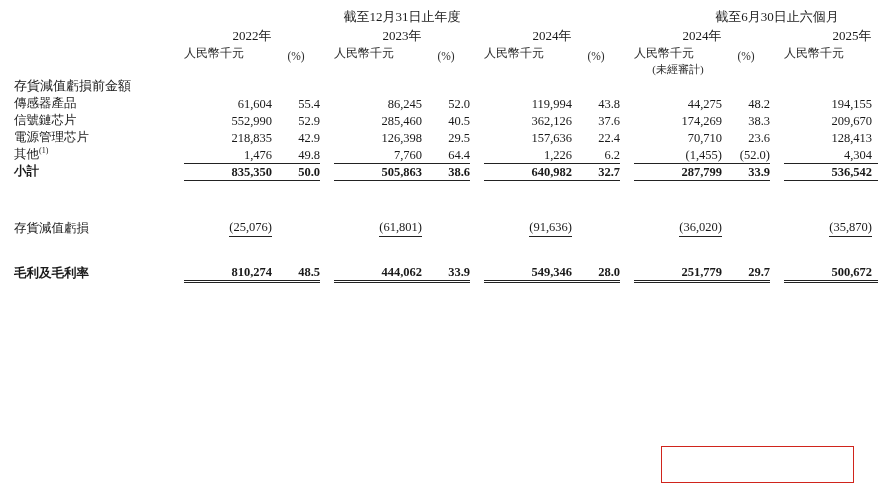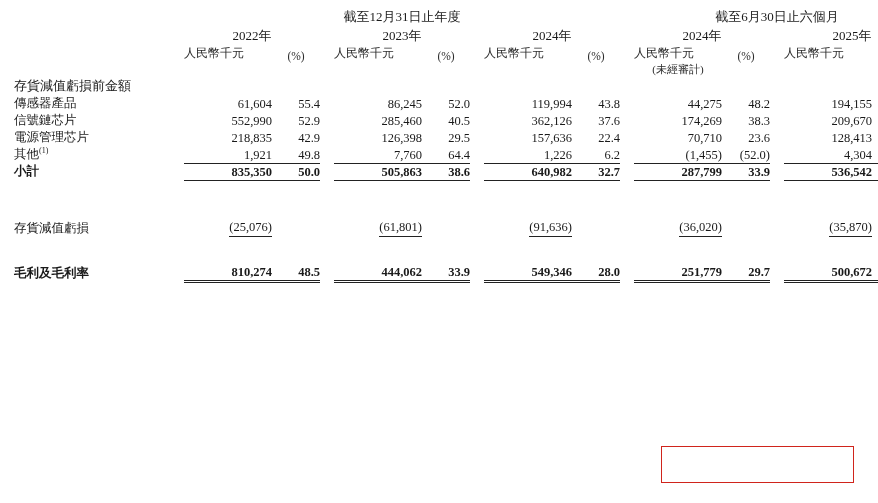--- a/index.html
+++ b/index.html
@@ -301,21 +301,21 @@
       <td></td>
       <td class="row-val num">70,710</td>
       <td class="row-val pct">23.6</td>
       <td></td>
       <td class="row-val num">128,413</td>
       <td class="row-val pct">24.7</td>
     </tr>
 
     <tr>
       <td class="row-label"><span>其他</span><span class="sup">(1)</span></td>
-      <td class="row-val num u-single">1,921</td>
+      <td class="row-val num u-single">1,476</td>
       <td class="row-val pct u-single">49.8</td>
       <td></td>
       <td class="row-val num u-single">7,760</td>
       <td class="row-val pct u-single">64.4</td>
       <td></td>
       <td class="row-val num u-single">1,226</td>
       <td class="row-val pct u-single">6.2</td>
       <td></td>
       <td class="row-val num u-single">(1,455)</td>
       <td class="row-val pct u-single">(52.0)</td>

